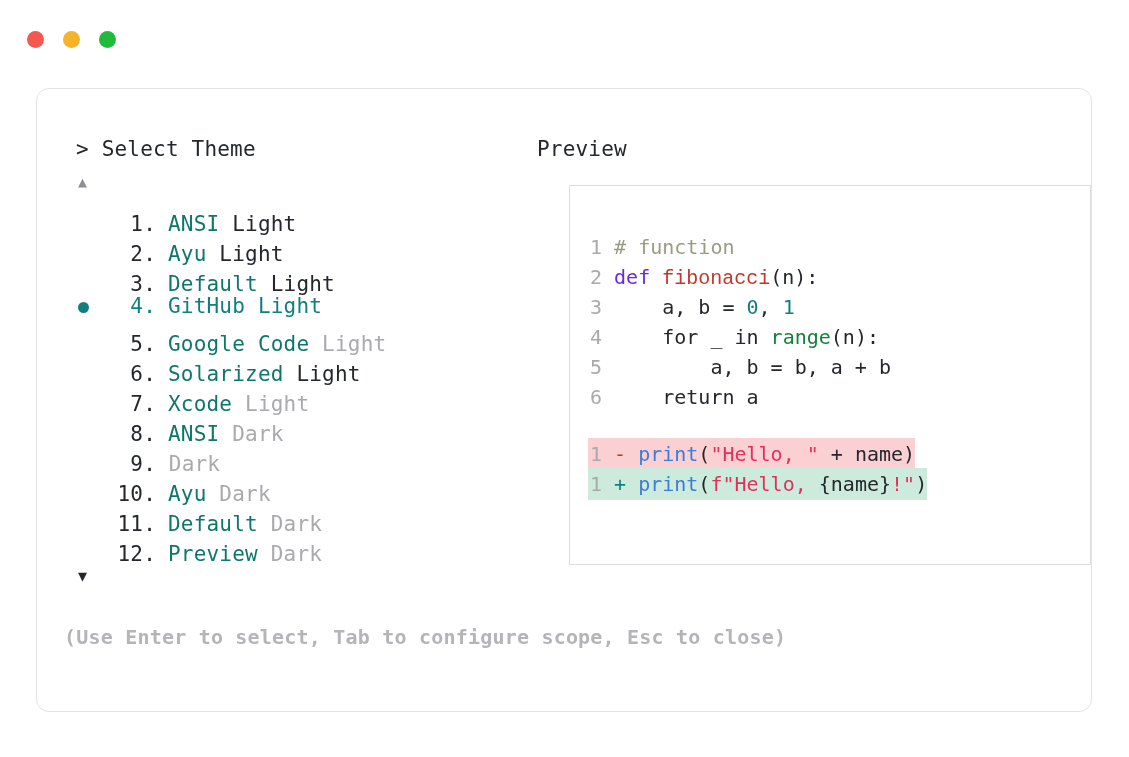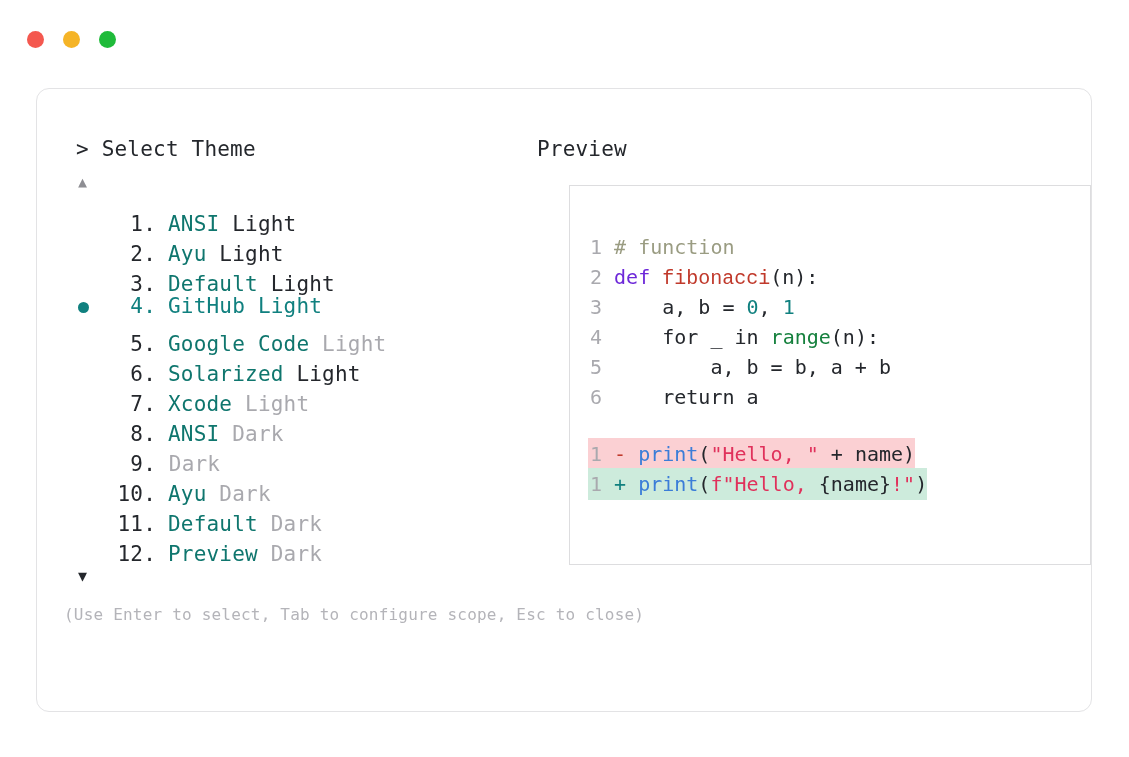--- a/index.html
+++ b/index.html
@@ -179,26 +179,27 @@
   }
   .diff-del { background: #FBD0D3; }
   .diff-add { background: #CDEBDC; }
   .sign-del { color: #C0392B; }
   .sign-add { color: #10807F; }
 
   
   .hint {
     position: absolute;
     left: 27px;
-    top: 512px;
-    font-size: 16px;
+    top: 534px;
+    font-size: 20px;
     line-height: 28px;
     color: #B4B4B9;
     white-space: pre;
     letter-spacing: 0.2px;
+    font-weight: bold;
   }
 </style>
 </head>
 <body>
 
 <div class="titlebar">
   <span class="dot dot-close"></span>
   <span class="dot dot-min"></span>
   <span class="dot dot-max"></span>
 </div>

